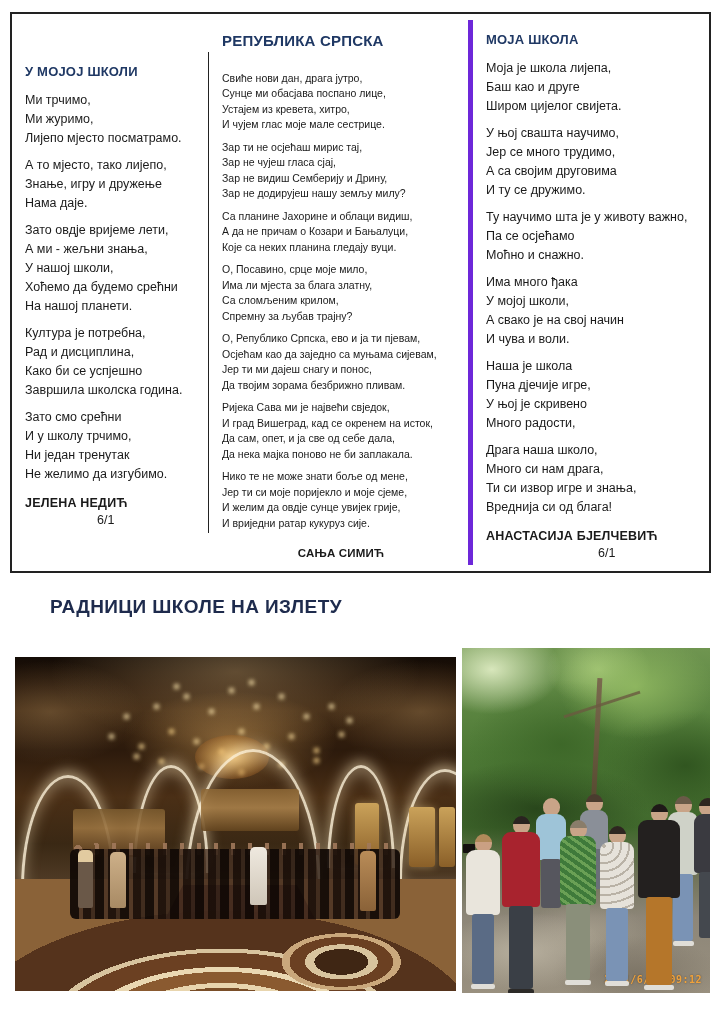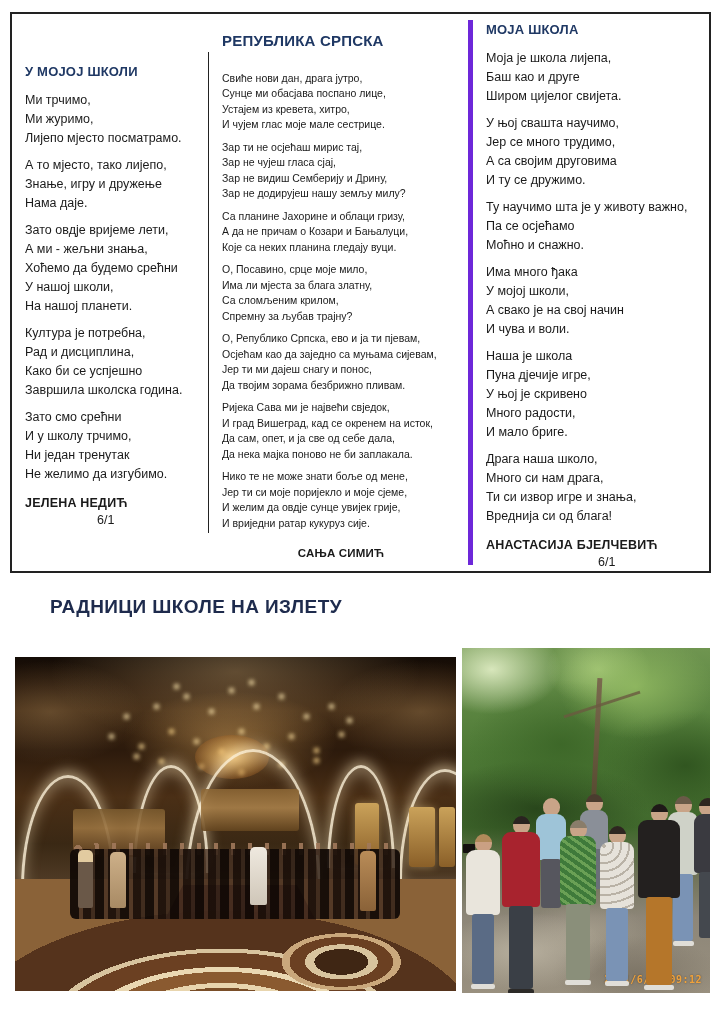--- a/index.html
+++ b/index.html
@@ -143,22 +143,22 @@
             <div class="line">Лијепо мјесто посматрамо.</div>
           </div>
           <div class="stanza">
             <div class="line">А то мјесто, тако лијепо,</div>
             <div class="line">Знање, игру и дружење</div>
             <div class="line">Нама даје.</div>
           </div>
           <div class="stanza">
             <div class="line">Зато овдје вријеме лети,</div>
             <div class="line">А ми - жељни знања,</div>
+            <div class="line">У нашој школи,</div>
             <div class="line">Хоћемо да будемо срећни</div>
-            <div class="line">У нашој школи,</div>
             <div class="line">На нашој планети.</div>
           </div>
           <div class="stanza">
             <div class="line">Култура је потребна,</div>
             <div class="line">Рад и дисциплина,</div>
             <div class="line">Како би се успјешно</div>
             <div class="line">Завршила школска година.</div>
           </div>
           <div class="stanza">
             <div class="line">Зато смо срећни</div>
@@ -180,21 +180,21 @@
             <div class="line">Устајем из кревета, хитро,</div>
             <div class="line">И чујем глас моје мале сестрице.</div>
           </div>
           <div class="stanza">
             <div class="line">Зар ти не осјећаш мирис тај,</div>
             <div class="line">Зар не чујеш гласа сјај,</div>
             <div class="line">Зар не видиш Семберију и Дрину,</div>
             <div class="line">Зар не додирујеш нашу земљу милу?</div>
           </div>
           <div class="stanza">
-            <div class="line">Са планине Јахорине и облаци гризу,</div>
+            <div class="line">Са планине Јахорине и облаци видиш,</div>
             <div class="line">А да не причам о Козари и Бањалуци,</div>
             <div class="line">Које са неких планина гледају вуци.</div>
           </div>
           <div class="stanza">
             <div class="line">О, Посавино, срце моје мило,</div>
             <div class="line">Има ли мјеста за блага златну,</div>
             <div class="line">Са сломљеним крилом,</div>
             <div class="line">Спремну за љубав трајну?</div>
           </div>
           <div class="stanza">
@@ -243,21 +243,20 @@
             <div class="line">Има много ђака</div>
             <div class="line">У мојој школи,</div>
             <div class="line">А свако је на свој начин</div>
             <div class="line">И чува и воли.</div>
           </div>
           <div class="stanza">
             <div class="line">Наша је школа</div>
             <div class="line">Пуна дјечије игре,</div>
             <div class="line">У њој је скривено</div>
             <div class="line">Много радости,</div>
-            <div class="line">И мало бриге.</div>
           </div>
           <div class="stanza">
             <div class="line">Драга наша школо,</div>
             <div class="line">Много си нам драга,</div>
             <div class="line">Ти си извор игре и знања,</div>
             <div class="line">Вреднија си од блага!</div>
           </div>
         </div>
       <div class="poem-author">АНАСТАСИЈА БЈЕЛЧЕВИЋ</div>
       <div class="poem-class">6/1</div>

